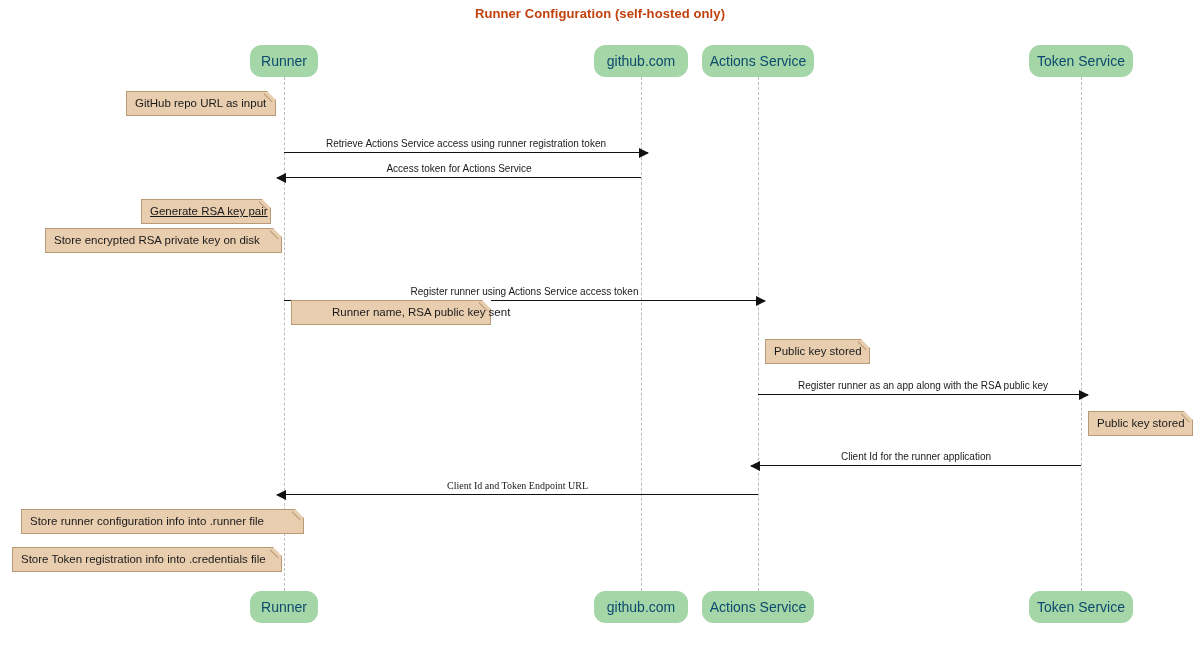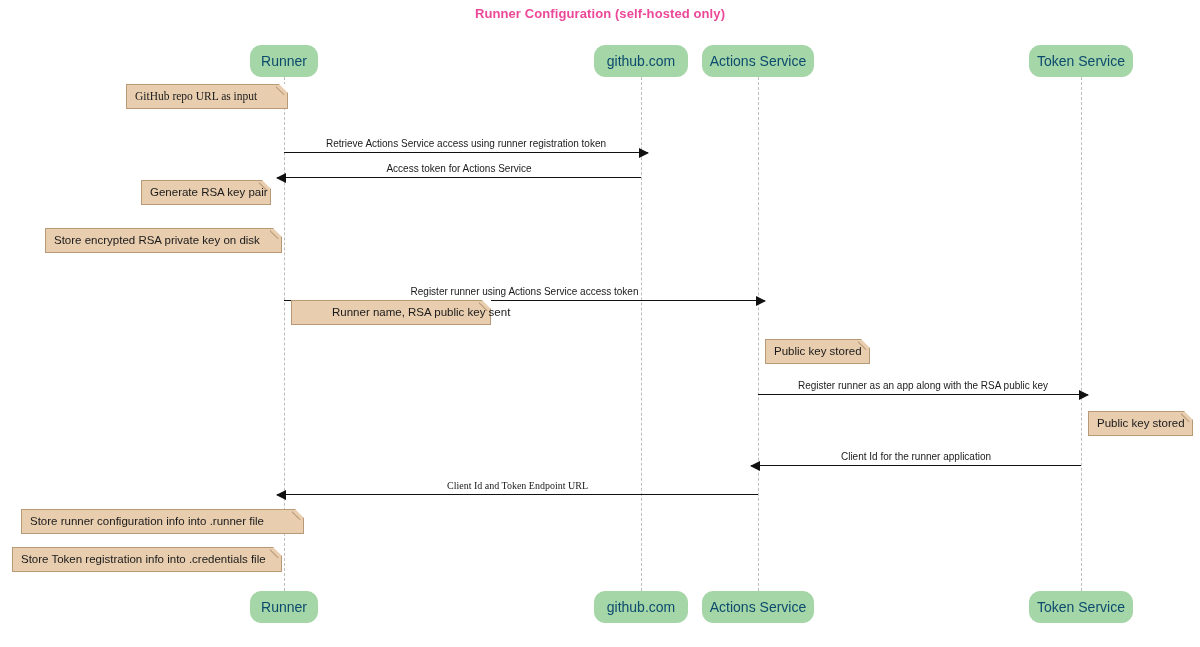--- a/index.html
+++ b/index.html
@@ -23,21 +23,21 @@
   
   .diagram-title {
     position: absolute;
     left: 0;
     top: 6px;
     width: 1200px;
     text-align: center;
     font-size: 13px;
     font-weight: bold;
     letter-spacing: 0.1px;
-    color: #ec4899;
+    color: #c2410c;
   }
   
   .lifeline {
     position: absolute;
     width: 0;
     border-left: 1px dashed #bdbdbd;
   }
   
   .participant {
     position: absolute;
@@ -186,22 +186,22 @@
         <div class="head"></div>
         <div class="label">Client Id for the runner application</div>
       </div>
       <div class="message to-left" style="left: 277px; top: 494px; width: 481px; font-family: Liberation Serif, serif;">
         <div class="line"></div>
         <div class="head"></div>
         <div class="label">Client Id and Token Endpoint URL</div>
       </div>
     </div>
   <div id="notes-layer">
-      <div class="note" style="left: 126px; top: 84px; width: 162px; font-family: Liberation Serif, serif;"><span class="fold"></span><span class="fold-edge"></span><span class="note-text">GitHub repo URL as input</span></div>
-      <div class="note" style="left: 141px; top: 180px; width: 130px;"><span class="fold"></span><span class="fold-edge"></span><span class="note-text">Generate RSA key pair</span></div>
+      <div class="note" style="left: 126px; top: 91px; width: 150px;"><span class="fold"></span><span class="fold-edge"></span><span class="note-text">GitHub repo URL as input</span></div>
+      <div class="note" style="left: 141px; top: 199px; width: 130px; text-decoration: underline;"><span class="fold"></span><span class="fold-edge"></span><span class="note-text">Generate RSA key pair</span></div>
       <div class="note" style="left: 45px; top: 228px; width: 237px;"><span class="fold"></span><span class="fold-edge"></span><span class="note-text">Store encrypted RSA private key on disk</span></div>
       <div class="note" style="left: 291px; top: 300px; width: 200px; padding-left: 40px;"><span class="fold"></span><span class="fold-edge"></span><span class="note-text">Runner name, RSA public key sent</span></div>
       <div class="note" style="left: 765px; top: 339px; width: 105px;"><span class="fold"></span><span class="fold-edge"></span><span class="note-text">Public key stored</span></div>
       <div class="note" style="left: 1088px; top: 411px; width: 105px;"><span class="fold"></span><span class="fold-edge"></span><span class="note-text">Public key stored</span></div>
       <div class="note" style="left: 21px; top: 509px; width: 283px;"><span class="fold"></span><span class="fold-edge"></span><span class="note-text">Store runner configuration info into .runner file</span></div>
       <div class="note" style="left: 12px; top: 547px; width: 270px;"><span class="fold"></span><span class="fold-edge"></span><span class="note-text">Store Token registration info into .credentials file</span></div>
     </div>
 
 </div>
 

